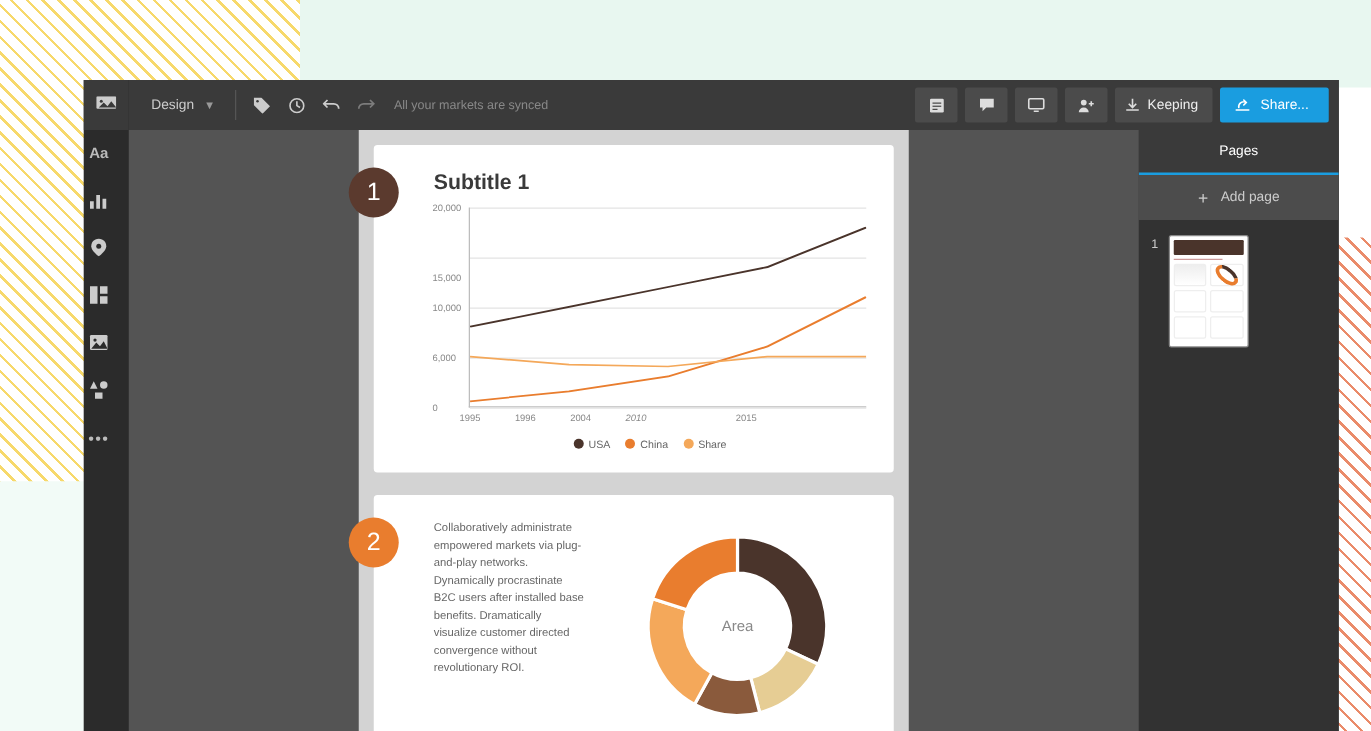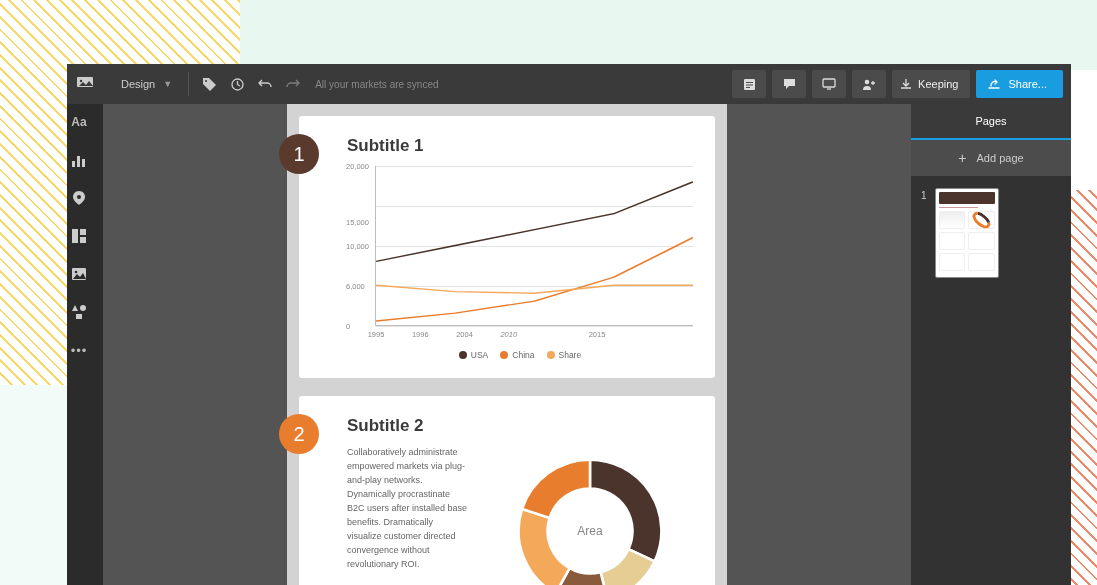--- a/index.html
+++ b/index.html
@@ -253,21 +253,20 @@
                     <div class="lg-dot" style="background: rgb(244, 168, 90);"></div>
                     <span>Share</span>
                   </div>
                 </div>
             </div>
           </div>
         </div>
 
         <div class="card" style="min-height:170px;">
           <div class="bullet b2">2</div>
-          <div class="sub-h">Subtitle 2</div>
           <div class="card-row">
             <div class="card-text">Collaboratively administrate empowered markets via plug-and-play networks. Dynamically procrastinate B2C users after installed base benefits. Dramatically visualize customer directed convergence without revolutionary ROI.</div>
             <div class="donut-wrap">
               <svg class="donut-svg" id="donut-svg" viewBox="0 0 100 100">
                   <path d="M 50 8 A 42 42 0 0 1 88.00273620357282 67.88273024573306 L 72.62067631165048 60.64448228912682 A 25 25 0 0 0 50 25 Z" fill="#4a342b" stroke="#fff" stroke-width="1.5"></path>
                   <path d="M 88.00273620357282 67.88273024573306 A 42 42 0 0 1 60.4449752609239 90.68049276740251 L 56.21724717912137 74.21457902821578 A 25 25 0 0 0 72.62067631165048 60.64448228912682 Z" fill="#e6cd94" stroke="#fff" stroke-width="1.5"></path>
                   <path d="M 60.4449752609239 90.68049276740251 A 42 42 0 0 1 29.766345687727952 86.80488056184227 L 37.95615814745712 71.90766700109658 A 25 25 0 0 0 56.21724717912137 74.21457902821578 Z" fill="#8a5a3c" stroke="#fff" stroke-width="1.5"></path>
                   <path d="M 29.766345687727952 86.80488056184227 A 42 42 0 0 1 10.055626315603554 37.021286236252195 L 26.223587092621162 42.274575140626304 A 25 25 0 0 0 37.95615814745712 71.90766700109658 Z" fill="#f4a85a" stroke="#fff" stroke-width="1.5"></path>
                   <path d="M 10.055626315603554 37.021286236252195 A 42 42 0 0 1 49.99999999999999 8 L 49.99999999999999 25 A 25 25 0 0 0 26.223587092621162 42.274575140626304 Z" fill="#e97d2e" stroke="#fff" stroke-width="1.5"></path>
                 </svg>

